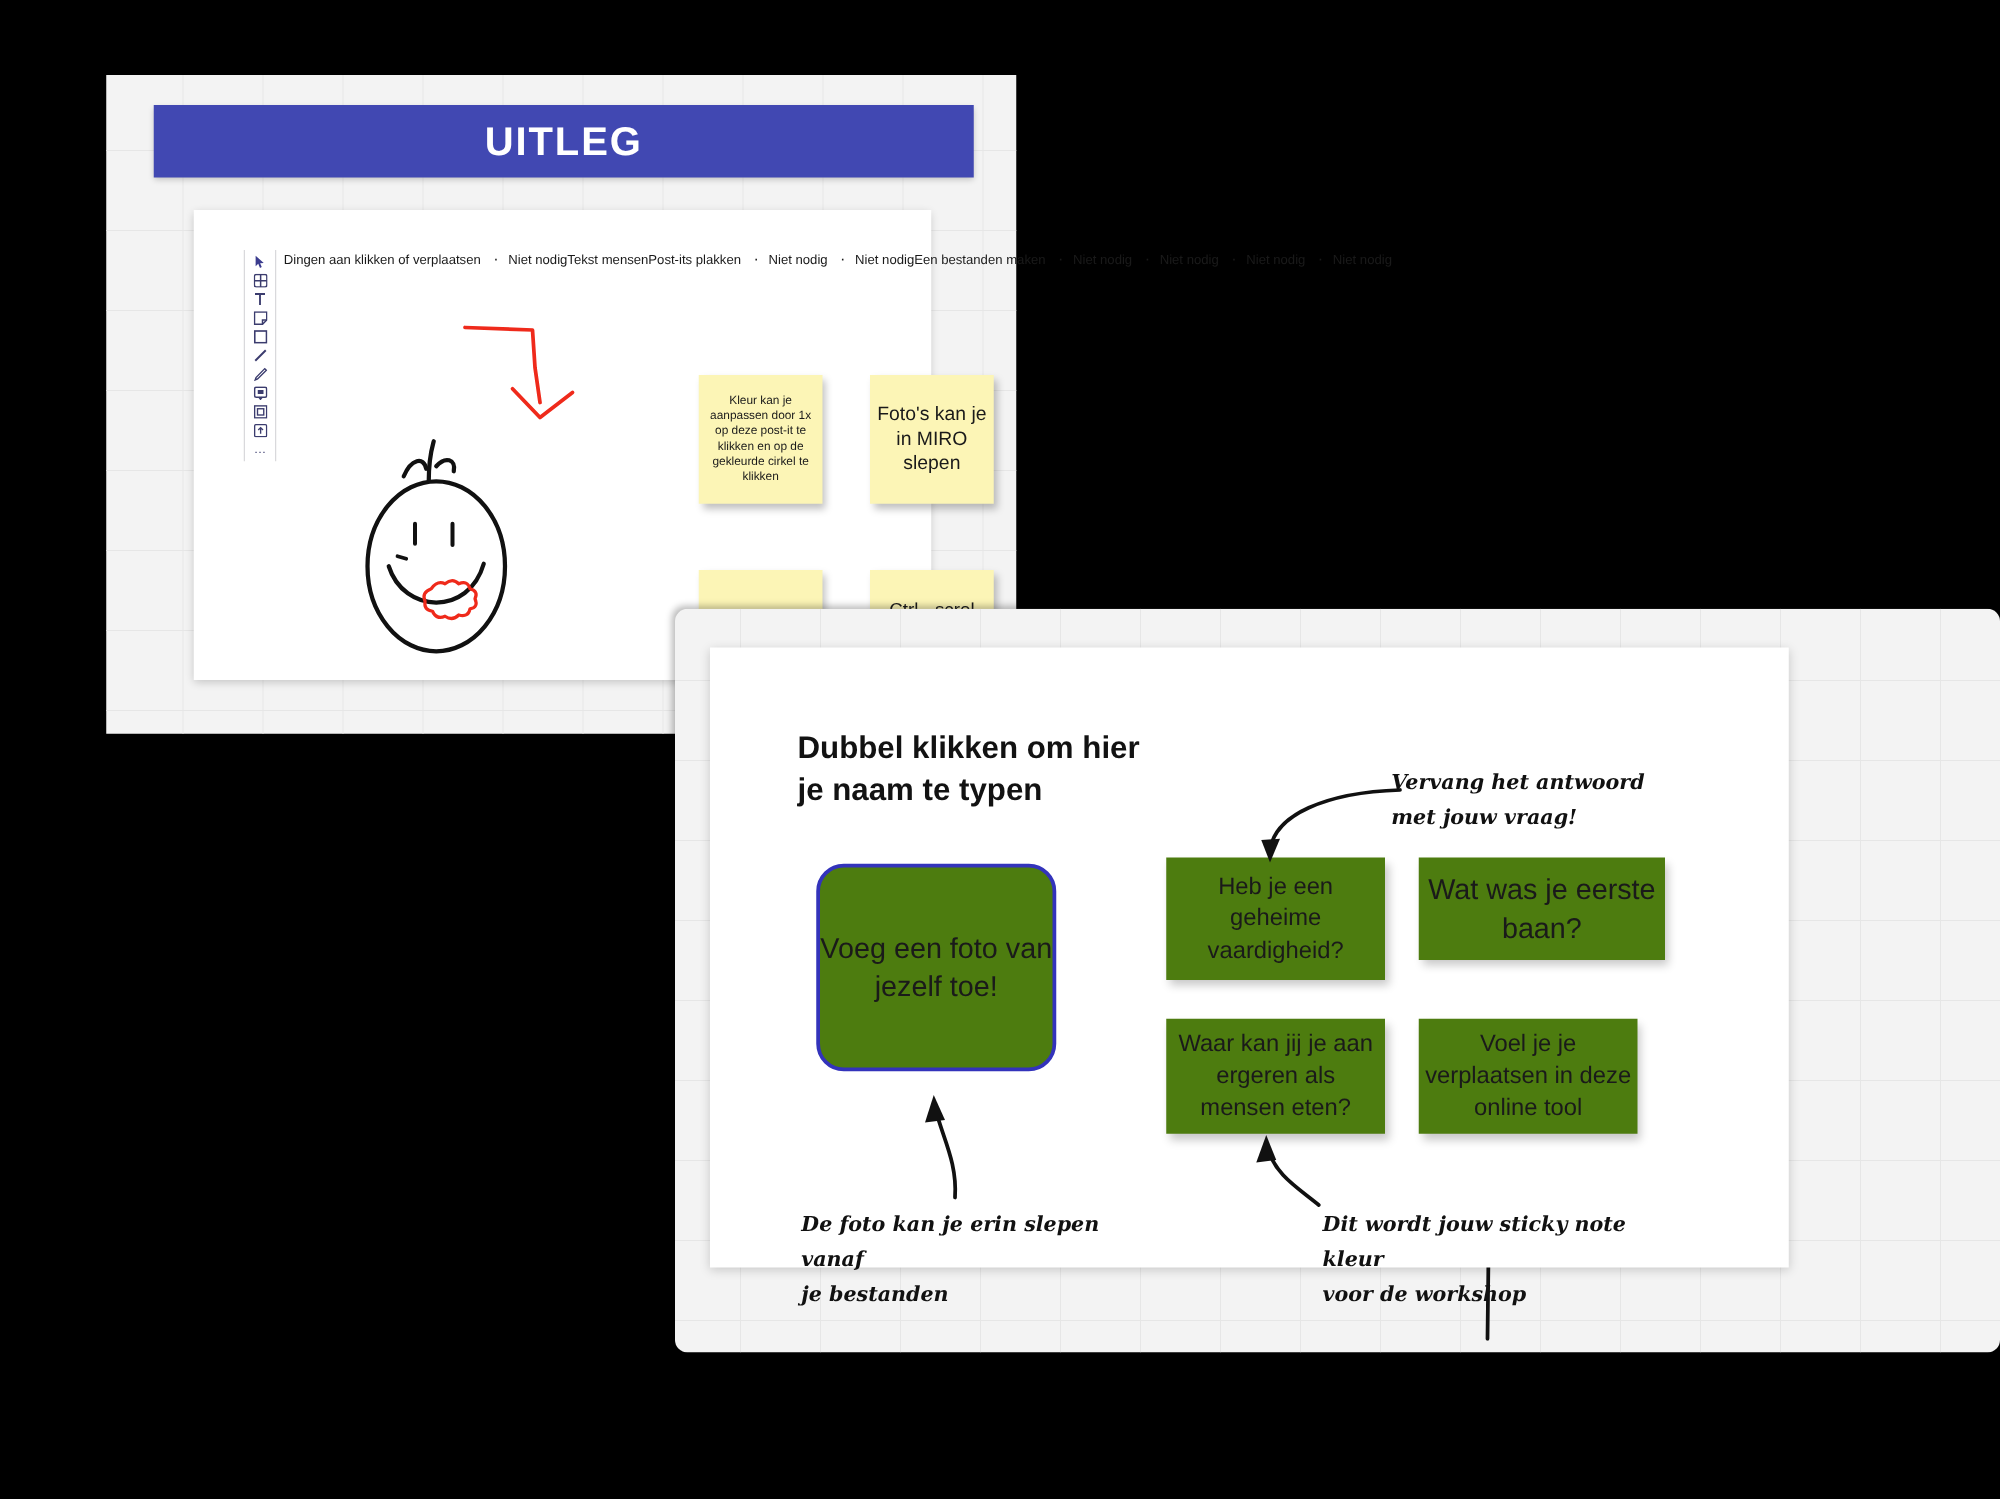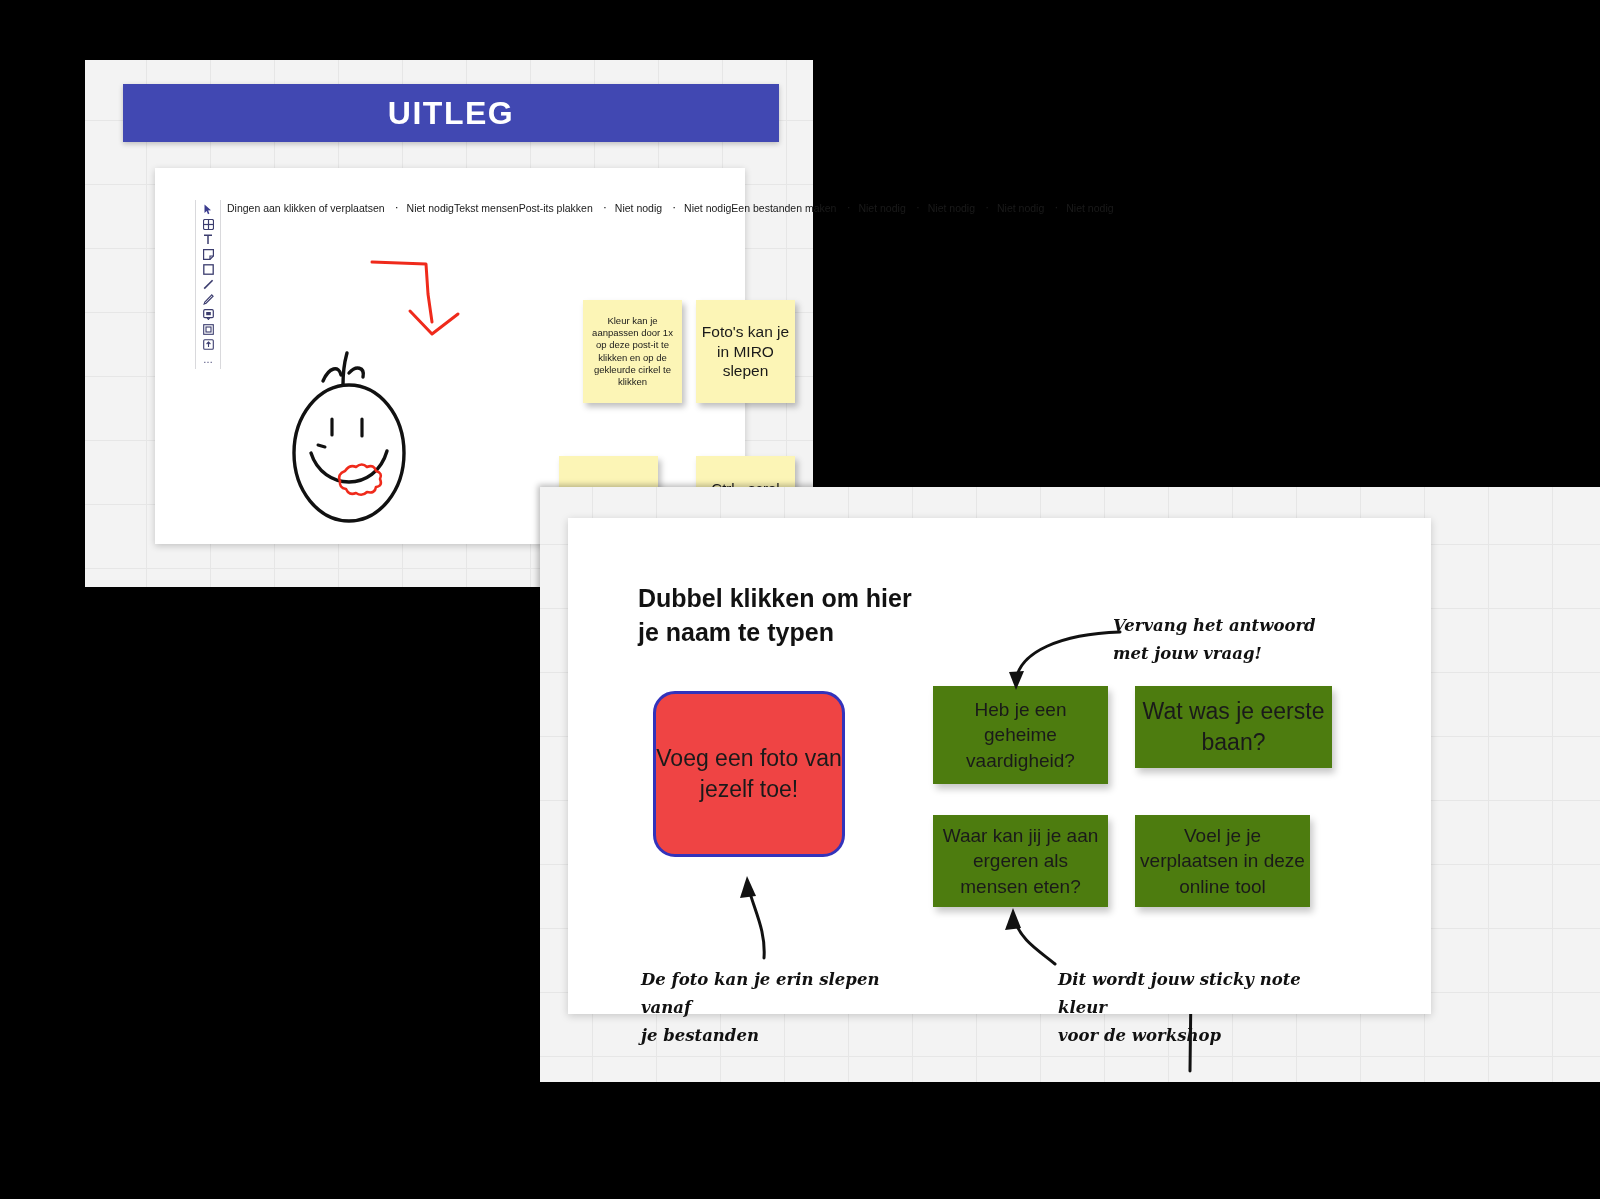--- a/index.html
+++ b/index.html
@@ -37,20 +37,21 @@
     background-position: -3px -4px;
   }
 
   #board-two {
     left: 540px;
     top: 487px;
     width: 1060px;
     height: 595px;
     background-position: -12px -7px;
     box-shadow: -2px -2px 6px rgba(0,0,0,0.28);
+    border-radius: 10px;
   }
 
   
   #slide-one-title {
     position: absolute;
     left: 38px;
     top: 24px;
     width: 656px;
     height: 58px;
     background: #4148b2;
@@ -139,21 +140,21 @@
     box-shadow: 3px 4px 6px rgba(0,0,0,0.25);
     display: flex;
     align-items: center;
     justify-content: center;
     text-align: center;
     color: #1a1a1a;
     box-sizing: border-box;
   }
   .sticky span { display: block; line-height: 1.28; }
 
-  #note-kleur { left: 428px; top: 132px; width: 99px; height: 103px; font-size: 9.5px; padding: 4px; }
+  #note-kleur { left: 404px; top: 132px; width: 99px; height: 103px; font-size: 9.5px; padding: 4px; }
   #note-fotos { left: 541px; top: 132px; width: 99px; height: 103px; font-size: 15.5px; padding: 4px; }
   #note-cmd   { left: 404px; top: 288px; width: 99px; height: 103px; font-size: 11px; padding: 4px; }
   #note-ctrl  { left: 541px; top: 288px; width: 99px; height: 103px; font-size: 15px; padding: 4px; }
 
   
   #slide-two-page {
     position: absolute;
     left: 28px;
     top: 31px;
     width: 863px;
@@ -174,21 +175,21 @@
   }
 
   #photo-box {
     position: absolute;
     left: 85px;
     top: 173px;
     width: 186px;
     height: 160px;
     border: 3px solid #3333bb;
     border-radius: 22px;
-    background: #ef4444;
+    background: #4d7c0f;
     display: flex;
     align-items: center;
     justify-content: center;
     text-align: center;
     font-size: 23px;
     line-height: 1.37;
     color: #1a1a1a;
   }
 
   .sticky2 {

